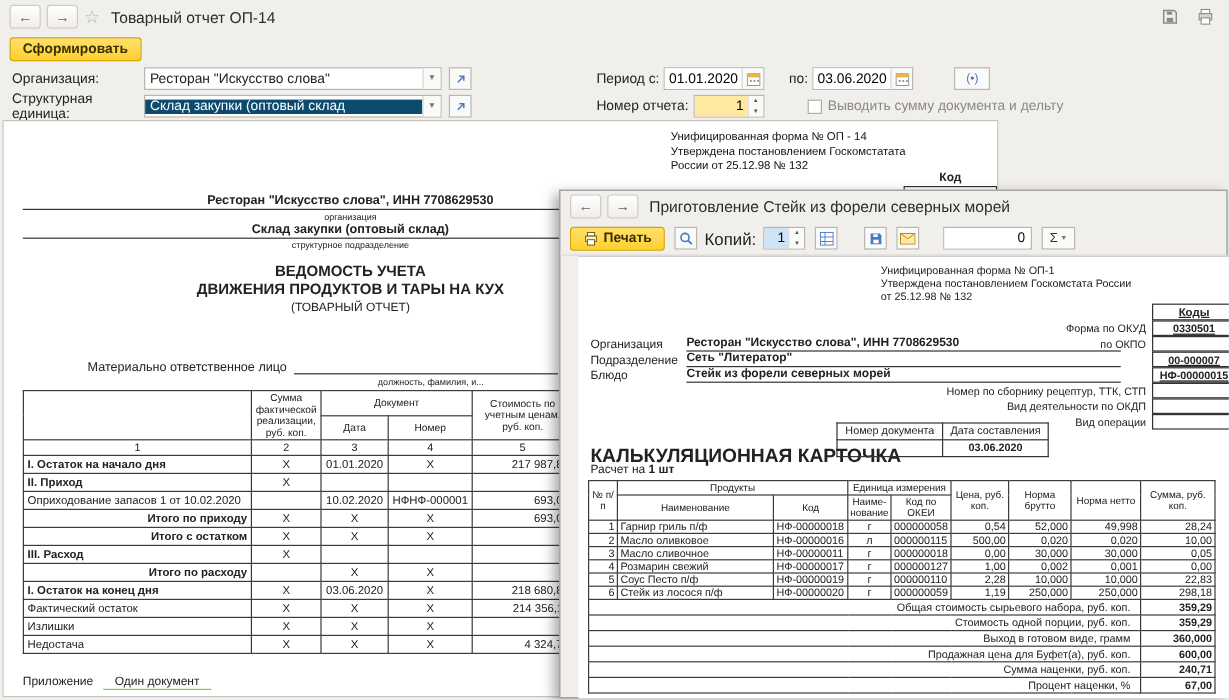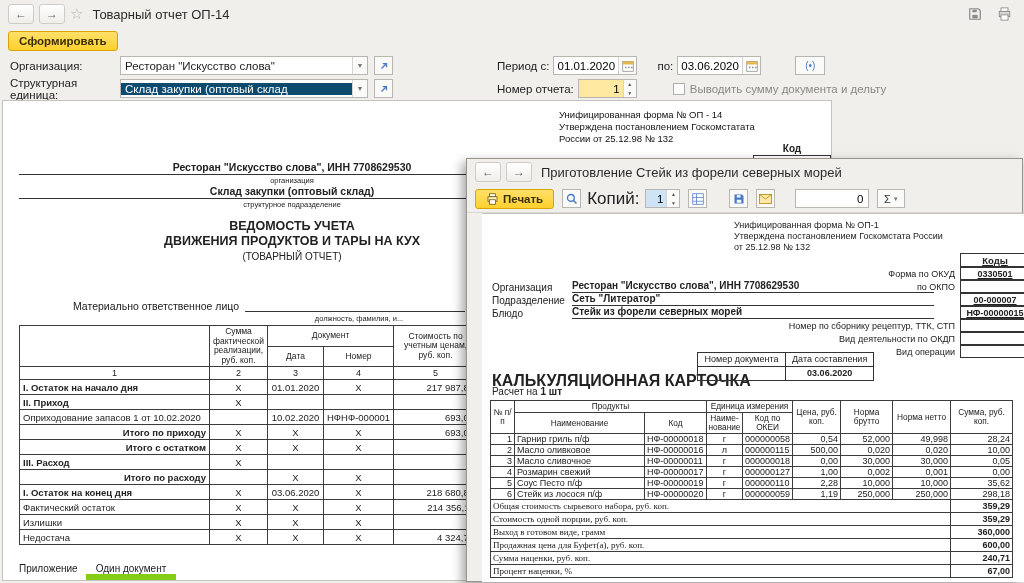--- a/index.html
+++ b/index.html
@@ -53,21 +53,21 @@
 table.optbl{position:absolute;left:16px;top:224px;border-collapse:collapse;font-size:9.5px;table-layout:fixed;background:#fff;}
 table.optbl td{border:1px solid #3c3c3c;padding:1px 3px;vertical-align:middle;line-height:11px;}
 table.optbl .hc{text-align:center;font-size:8.5px;line-height:9.5px;padding:1px 2px;}
 table.optbl .numrow td{text-align:center;font-size:9px;height:12px;line-height:10px;}
 table.optbl .nm{text-align:left;height:15px;}
 table.optbl .rt{text-align:right;}
 table.optbl .xc{text-align:center;}
 table.optbl .num{text-align:right;}
 table.optbl .b{font-weight:bold;}
 .foot1{position:absolute;left:16px;top:462px;font-size:10px;display:flex;gap:8px;}
-.foot1 .uv{border-bottom:6px solid #84cc16;padding:0 10px;}
+.foot1 .uv{border-bottom:1px solid #84cc16;padding:0 10px;}
 
 #doc2{position:absolute;left:15px;top:54px;width:555px;height:369px;background:#fff;border-top:1px solid #c6c3bf;overflow:hidden;font-size:10px;}
 .note2{position:absolute;left:252px;top:6px;font-size:9px;line-height:11px;}
 .codes{position:absolute;right:7px;top:40px;font-size:9px;}
 .codes .crow{display:flex;justify-content:flex-end;align-items:center;height:13px;}
 .codes .clabel{padding-right:5px;white-space:nowrap;}
 .codes .cbox{width:70px;height:13px;border:1px solid #333;margin-top:-1px;text-align:center;font-weight:bold;font-size:9px;line-height:12px;flex:0 0 70px;text-decoration:underline;}
 .codes .ccap{height:14px;line-height:13px;font-weight:bold;font-size:9.5px;border:1px solid #333;text-align:center;}
 .lblock{position:absolute;left:10px;top:66px;width:442px;font-size:10px;}
 .lrow{display:flex;align-items:flex-end;height:13px;}
@@ -83,21 +83,21 @@
 table.ctbl td{border:1px solid #3c3c3c;padding:0 2px;vertical-align:middle;line-height:10px;}
 table.ctbl .hc{text-align:center;font-size:8.3px;line-height:9px;padding:1px;}
 table.ctbl .pre{white-space:pre-line;}
 table.ctbl tbody td{height:11px;}
 .c-num{text-align:right;}
 .c-name{text-align:left;}
 .c-code{text-align:left;}
 .c-un{text-align:center;}
 .c-uc{text-align:left;}
 .c-r{text-align:right;}
-table.ctbl .tl{padding-right:20px;height:13px;font-family:Liberation Serif, serif;}
+table.ctbl .tl{text-align:right;padding-right:8px;height:13px;}
 table.ctbl .tv{text-align:right;font-weight:bold;}
 </style>
 </head>
 <body>
 
 <div class="window" id="w1">
   <div class="titlebar">
     <button class="navbtn"><span>←</span></button>
     <button class="navbtn"><span>→</span></button>
     <button class="star">☆</button>
@@ -348,21 +348,21 @@
           <rect x="4" y="9" width="8" height="6" fill="#fff" stroke="#6b5200"></rect>
         </svg>
       <span>Печать</span>
     </button>
     <button class="minibtn">
       <svg width="12" height="12" viewBox="0 0 16 16">
           <circle cx="6.5" cy="6.5" r="4.5" fill="none" stroke="#4a79c4" stroke-width="1.8"></circle>
           <line x1="10" y1="10" x2="14" y2="14" stroke="#4a79c4" stroke-width="2"></line>
         </svg>
     </button>
-    <span style="font-size:17px">Копий:</span>
+    <span style="font-size:14px">Копий:</span>
     <div class="numfield">
       <input style="width: 20px; background: rgb(207, 227, 247);" readonly="" value="1">
       <span class="spin">
         <button class="sbtn">▲</button>
         <button class="sbtn">▼</button>
       </span>
     </div>
     <button class="minibtn">
       <svg width="12" height="12" viewBox="0 0 16 16">
           <rect x="1" y="1" width="14" height="14" fill="#fff" stroke="#4a79c4"></rect>
@@ -547,21 +547,21 @@
           </tr>
           <tr>
             <td class="c-num">5</td>
             <td class="c-name">Соус Песто п/ф</td>
             <td class="c-code">НФ-00000019</td>
             <td class="c-un">г</td>
             <td class="c-uc">000000110</td>
             <td class="c-r">2,28</td>
             <td class="c-r">10,000</td>
             <td class="c-r">10,000</td>
-            <td class="c-r">35,62</td>
+            <td class="c-r">22,83</td>
           </tr>
           <tr>
             <td class="c-num">6</td>
             <td class="c-name">Стейк из лосося п/ф</td>
             <td class="c-code">НФ-00000020</td>
             <td class="c-un">г</td>
             <td class="c-uc">000000059</td>
             <td class="c-r">1,19</td>
             <td class="c-r">250,000</td>
             <td class="c-r">250,000</td>

